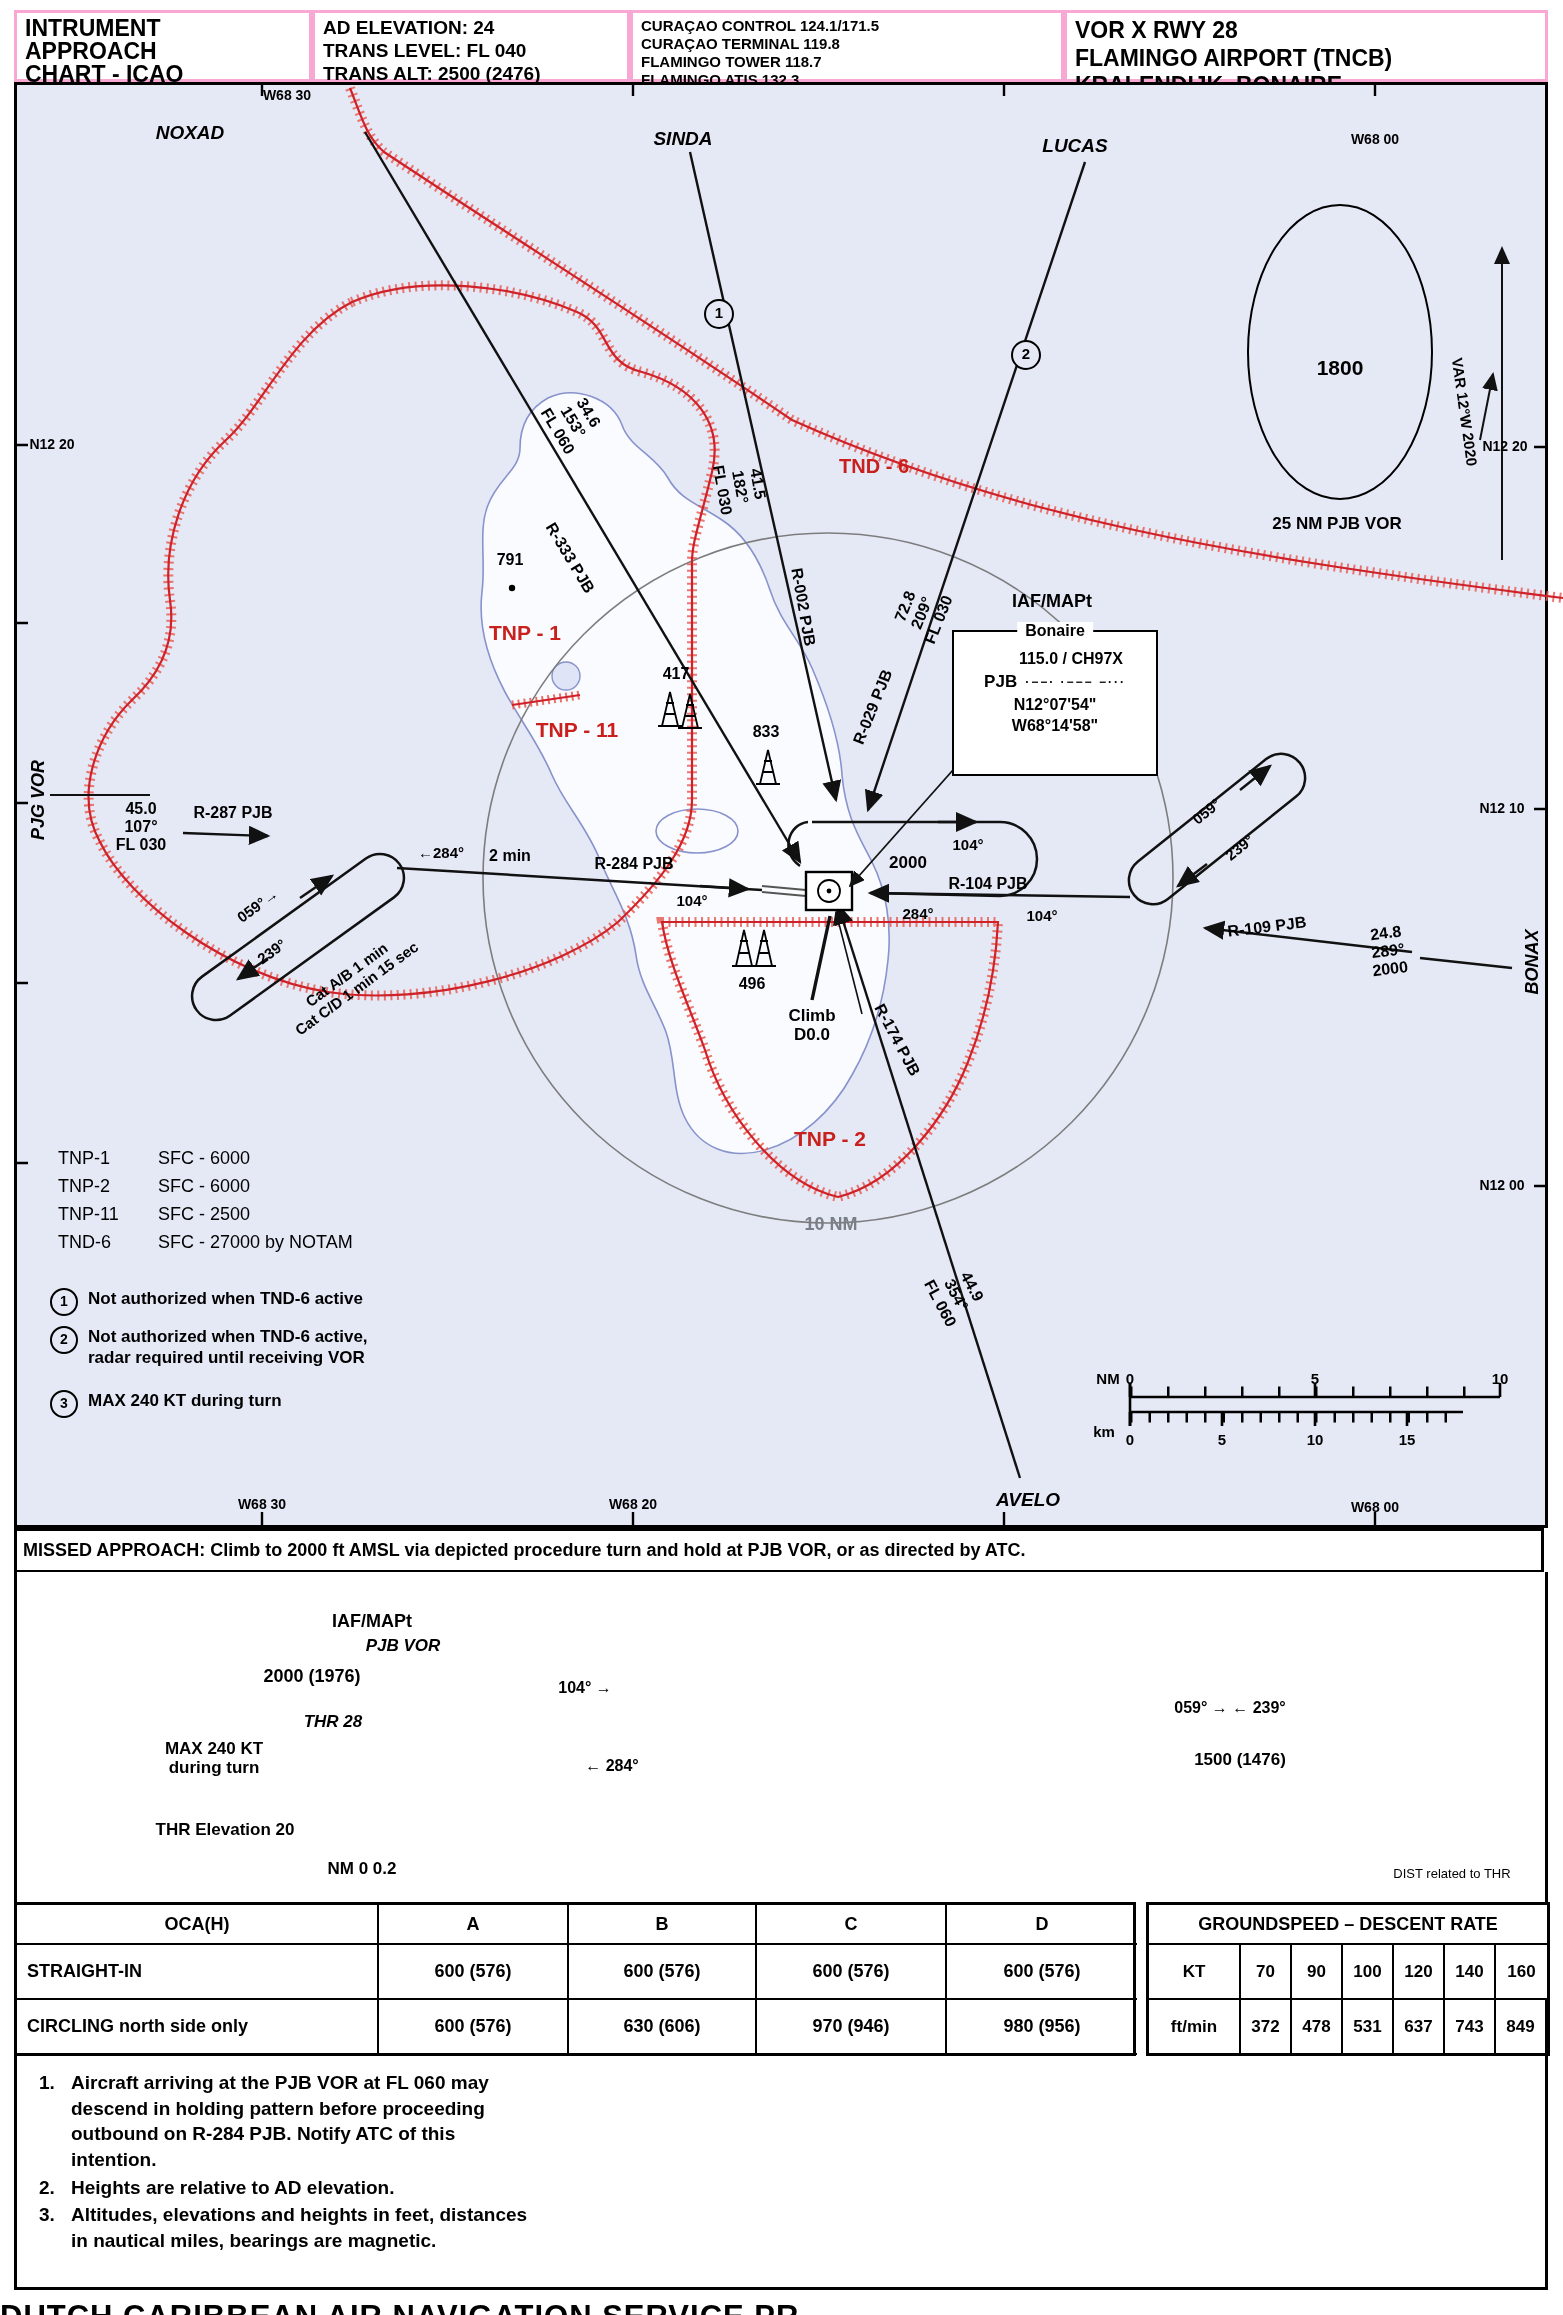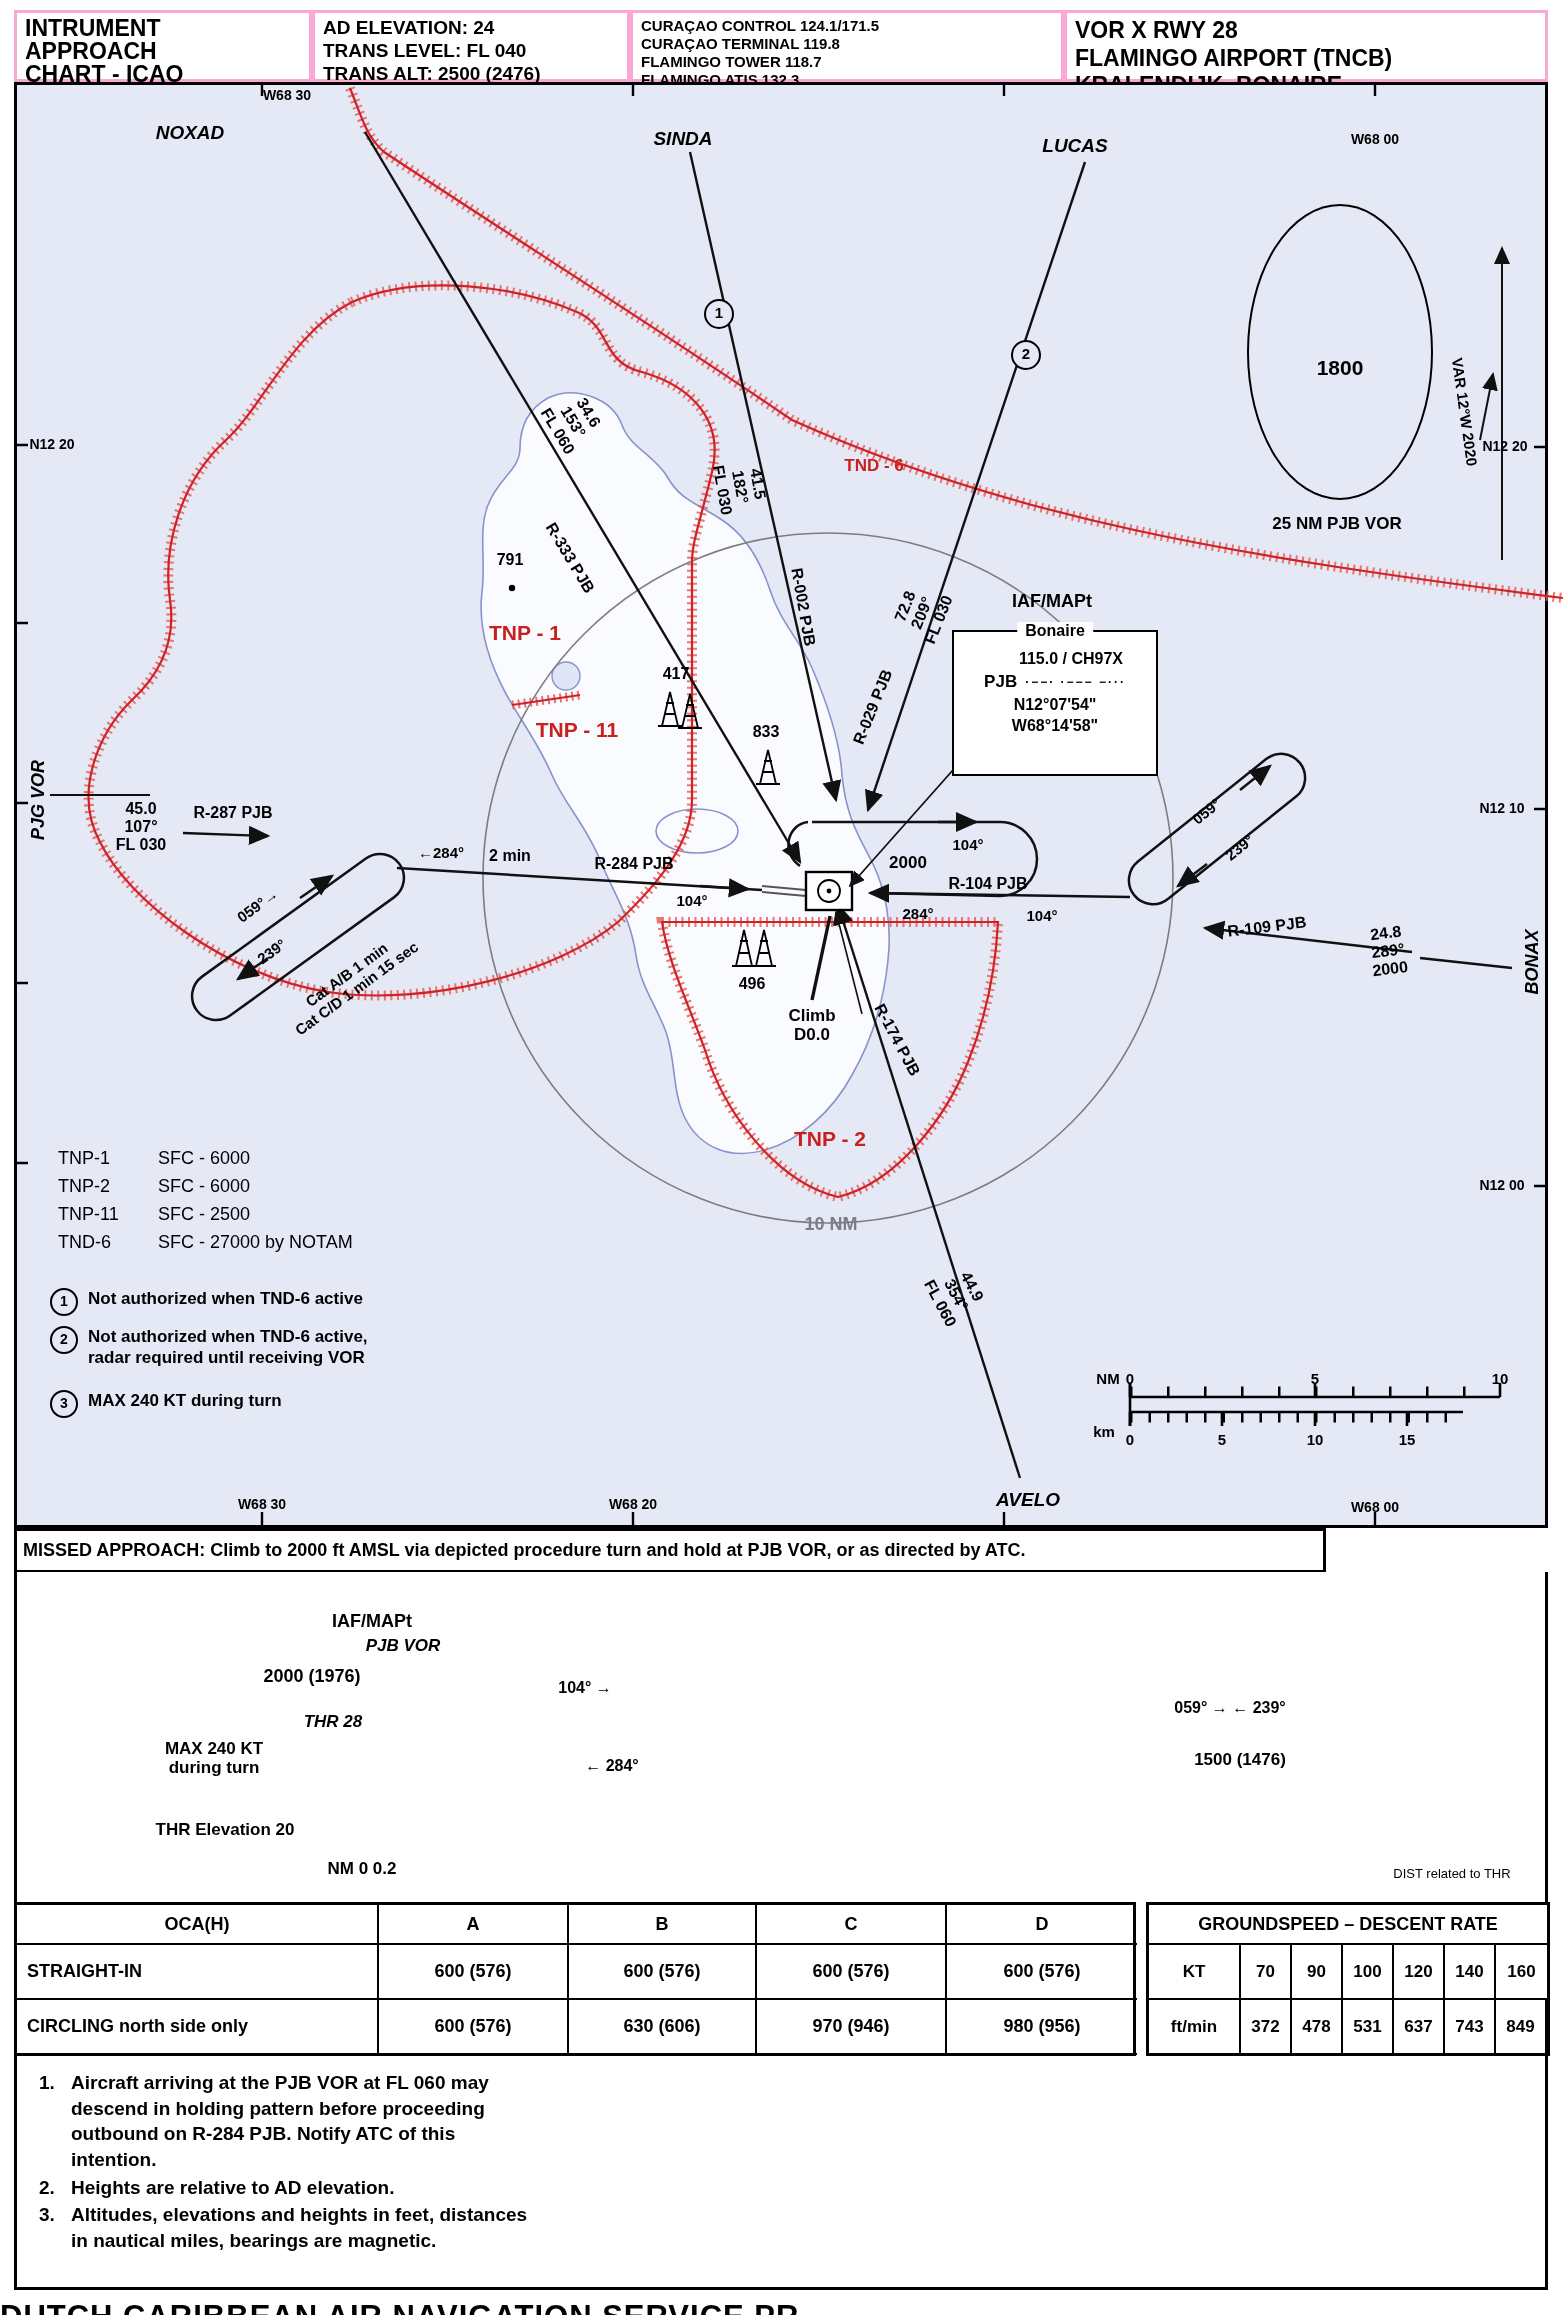--- a/index.html
+++ b/index.html
@@ -10,40 +10,40 @@
   .hdr{position:absolute;top:10px;height:72px;border:3px solid #f9a8d4;background:#fff;box-sizing:border-box;}
   .hdr-inner{padding:4px 8px;}
   
   .lbl{position:absolute;font-weight:bold;font-size:16px;line-height:1.12;white-space:pre-line;
        text-align:center;transform:translate(-50%,-50%);}
   .la{position:absolute;font-weight:bold;font-size:16px;line-height:1.2;white-space:pre-line;}
   .it{font-style:italic;}
   .red{color:#c9201d;}
   .gray{color:#7a7f86;}
   .s13{font-size:13px;} .s14{font-size:14px;} .s15{font-size:15px;} .s17{font-size:17px;}
-  .s18{font-size:18px;} .s19{font-size:19px;} .s20{font-size:17px;} .s21{font-size:21px;}
+  .s18{font-size:18px;} .s19{font-size:19px;} .s20{font-size:20px;} .s21{font-size:21px;}
   .s23{font-size:23px;}
   .plan{position:absolute;left:14px;top:82px;width:1534px;height:1446px;background:#e5e9f6;
         border:3px solid #000;box-sizing:border-box;}
   .circnum{position:absolute;width:26px;height:26px;border:2px solid #000;border-radius:50%;
            background:#e5e9f6;font-weight:bold;font-size:15px;text-align:center;line-height:24px;
            transform:translate(-50%,-50%);}
   .circnum2{display:inline-block;width:24px;height:24px;border:2px solid #000;border-radius:50%;
            background:#e5e9f6;font-weight:bold;font-size:14px;text-align:center;line-height:22px;
            margin-right:10px;flex:0 0 auto;}
   .iafbox{position:absolute;left:952px;top:630px;width:202px;height:142px;border:2.5px solid #000;
           background:#fff;}
   .iafname{position:absolute;left:50%;top:-10px;transform:translateX(-50%);background:#fff;
            padding:0 8px;font-weight:bold;font-size:16px;white-space:nowrap;}
   .morse{font-size:12px;letter-spacing:2px;font-weight:bold;}
   .legendrow{position:absolute;font-weight:normal;font-size:18px;}
   .legendrow .val{position:absolute;left:100px;white-space:nowrap;}
   .pnote{position:absolute;display:flex;align-items:flex-start;font-weight:bold;font-size:17px;
          line-height:1.25;white-space:pre-line;}
-  .mabar{position:absolute;left:14px;top:1528px;width:1312px;height:44px;border:3px solid #000;
+  .mabar{position:absolute;left:14px;top:1528px;width:1530px;height:44px;border:3px solid #000;
          border-bottom:2px solid #000;background:#fff;box-sizing:border-box;
          display:flex;align-items:center;padding-left:6px;font-weight:bold;font-size:18px;}
   .profile{position:absolute;left:14px;top:1572px;width:1534px;height:330px;background:#fff;
            border-left:3px solid #000;border-right:3px solid #000;box-sizing:border-box;}
   
   .ocatab{position:absolute;left:14px;top:1902px;width:1122px;height:154px;border:3px solid #000;
           box-sizing:border-box;display:grid;grid-template-columns:362px 190px 188px 190px 190px;
           grid-template-rows:40px 55px 55px;background:#fff;}
   .ocatab div{border-right:2px solid #000;border-bottom:2px solid #000;display:flex;
           align-items:center;justify-content:center;font-weight:bold;font-size:18px;box-sizing:border-box;}

